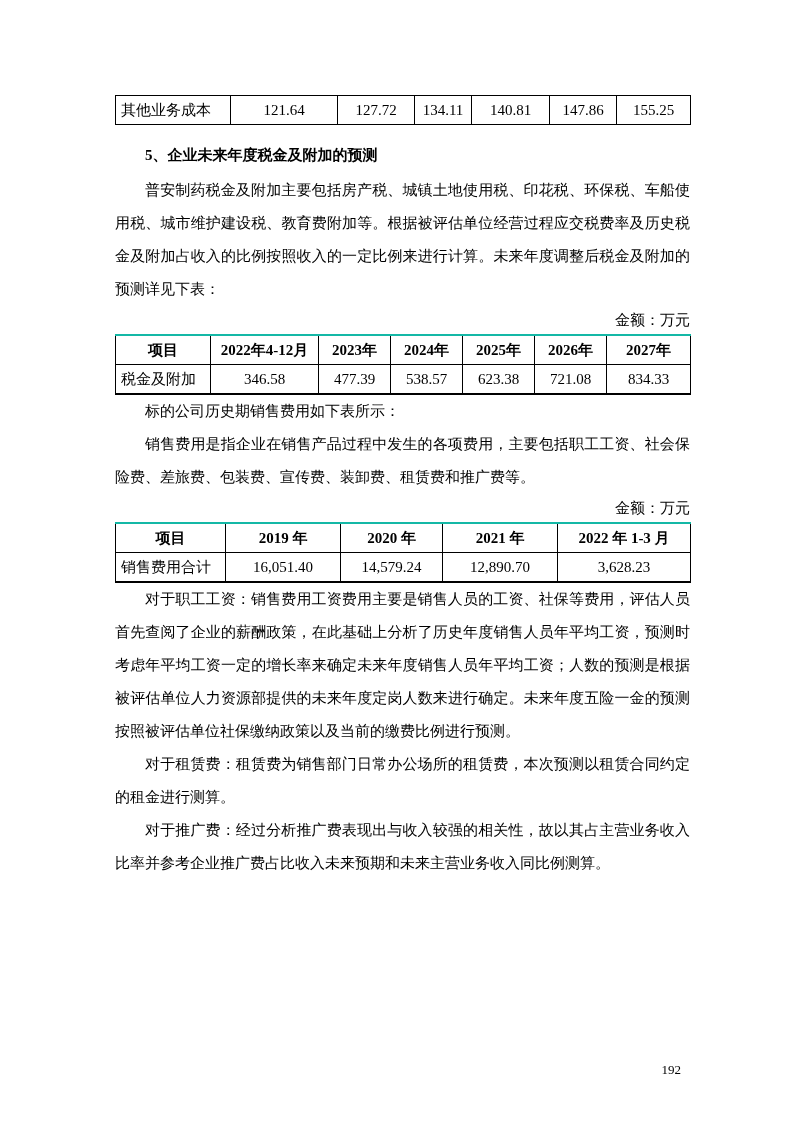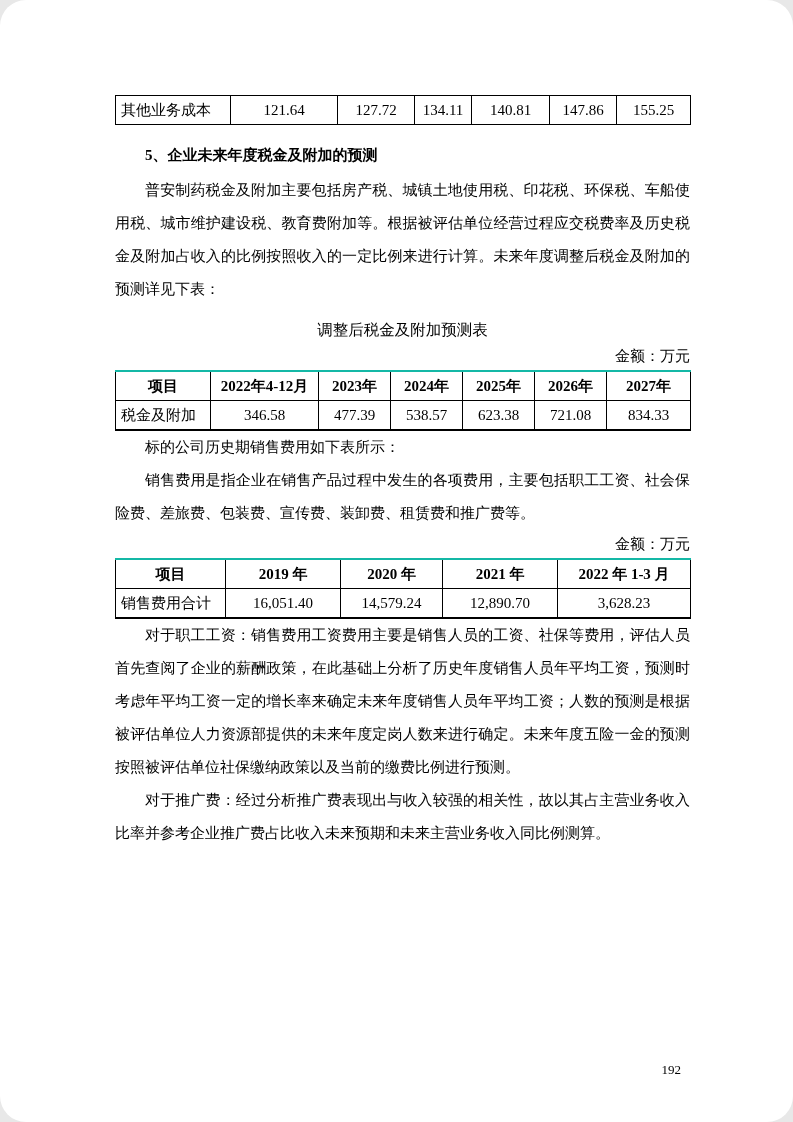--- a/index.html
+++ b/index.html
@@ -7,21 +7,20 @@
     width: 793px;
     height: 1122px;
     margin: 0 auto;
     background: #ffffff;
     box-sizing: border-box;
     padding: 95px 103px 0 115px;
     position: relative;
     color: #000;
     font-family: "Liberation Serif", "DejaVu Serif", serif;
     font-size: 15px;
-    border-radius: 26px;
   }
   p.body-para {
     margin: 0;
     line-height: 33px;
     text-align: justify;
     text-indent: 2em;
   }
   .heading {
     font-weight: bold;
     line-height: 33px;
@@ -94,21 +93,20 @@
         <td class="num-cell">134.11</td>
         <td class="num-cell">140.81</td>
         <td class="num-cell">147.86</td>
         <td class="num-cell">155.25</td>
       </tr>
     </tbody>
   </table>
 
   <div class="heading">5、企业未来年度税金及附加的预测</div>
   <p class="body-para">普安制药税金及附加主要包括房产税、城镇土地使用税、印花税、环保税、车船使用税、城市维护建设税、教育费附加等。根据被评估单位经营过程应交税费率及历史税金及附加占收入的比例按照收入的一定比例来进行计算。未来年度调整后税金及附加的预测详见下表：</p>
-  <div class="table-title">调整后税金及附加预测表</div>
   <div class="unit-label">金额：万元</div>
 
   <table class="data-table framed">
     <colgroup>
       <col style="width:95px">
         <col style="width:108px">
         <col style="width:72px">
       <col style="width:72px">
         <col style="width:72px">
         <col style="width:72px">
@@ -164,16 +162,17 @@
         <td class="label-cell">销售费用合计</td>
         <td class="num-cell">16,051.40</td>
         <td class="num-cell">14,579.24</td>
         <td class="num-cell">12,890.70</td>
         <td class="num-cell">3,628.23</td>
       </tr>
     </tbody>
   </table>
 
   <p class="body-para after-table">对于职工工资：销售费用工资费用主要是销售人员的工资、社保等费用，评估人员首先查阅了企业的薪酬政策，在此基础上分析了历史年度销售人员年平均工资，预测时考虑年平均工资一定的增长率来确定未来年度销售人员年平均工资；人数的预测是根据被评估单位人力资源部提供的未来年度定岗人数来进行确定。未来年度五险一金的预测按照被评估单位社保缴纳政策以及当前的缴费比例进行预测。</p>
+  <p class="body-para spacer-para">对于租赁费：租赁费为销售部门日常办公场所的租赁费，本次预测以租赁合同约定的租金进行测算。</p>
   <p class="body-para spacer-para">对于推广费：经过分析推广费表现出与收入较强的相关性，故以其占主营业务收入比率并参考企业推广费占比收入未来预期和未来主营业务收入同比例测算。</p>
 
   <div class="page-number">192</div>
 </div>
 
 </body></html>

